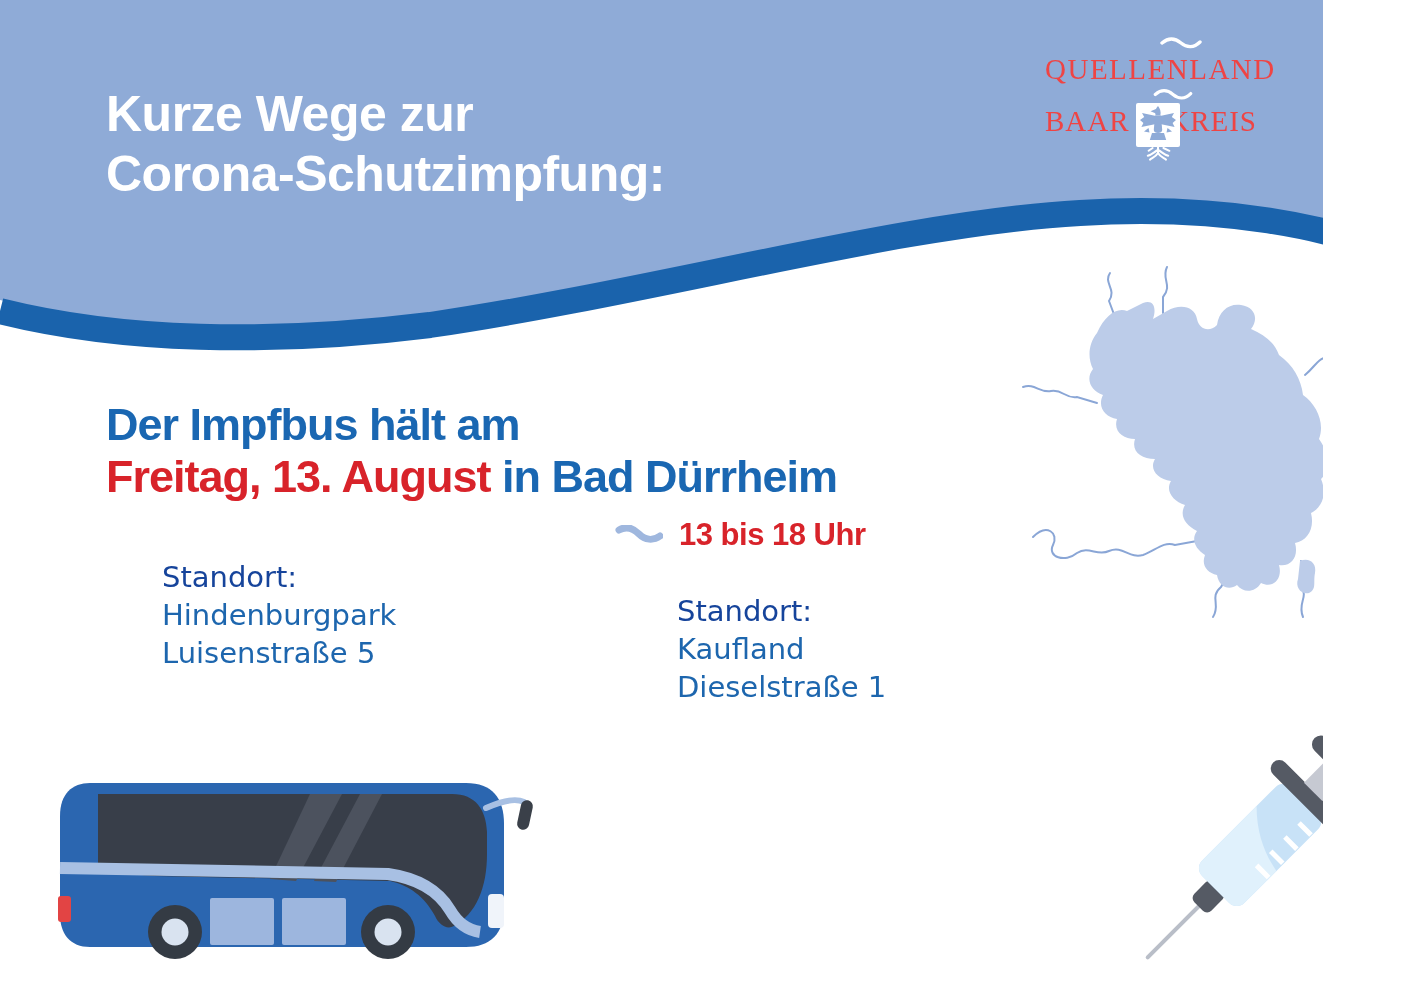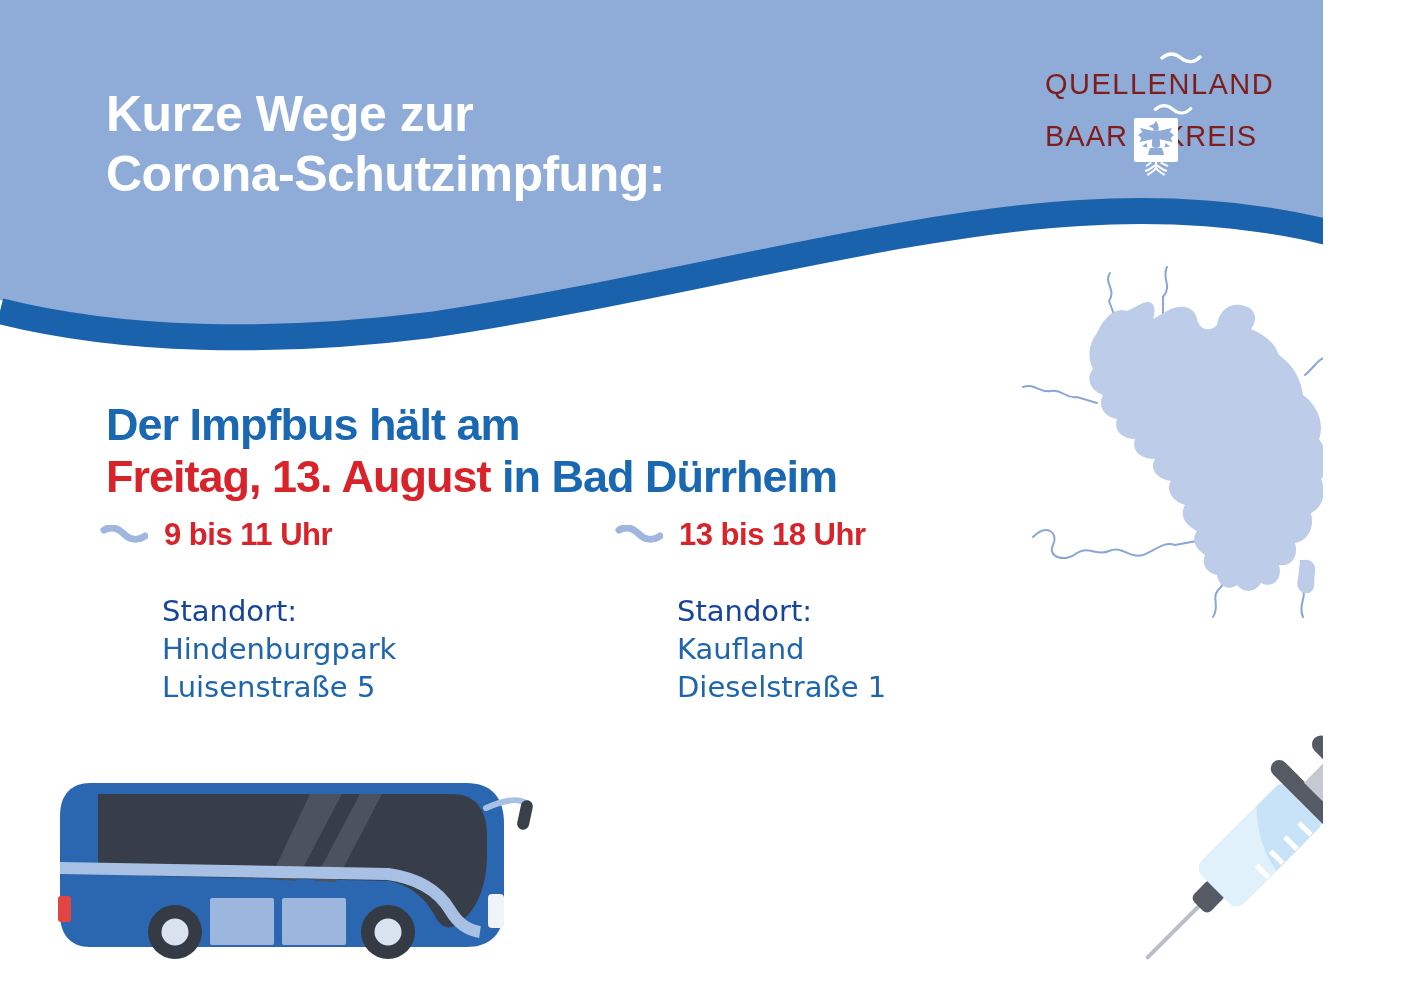--- a/index.html
+++ b/index.html
@@ -23,21 +23,21 @@
   .poster{position:relative;width:1323px;height:1001px;background:#fff;overflow:hidden;}
 
   .header-svg{position:absolute;left:0;top:0;z-index:1;}
 
   .banner-title{
     position:absolute;left:106px;top:84px;z-index:3;
     color:#fff;font-weight:bold;font-size:50px;line-height:60px;letter-spacing:-.5px;
   }
 
   
-  .brand{position:absolute;top:50px;right:66px;width:212px;z-index:3;color:#7f1d1d;text-align:left;}
+  .brand{position:absolute;top:35px;right:66px;width:212px;z-index:3;color:#ef4444;text-align:left;font-family:Liberation Serif, serif;}
   .brand .wave-row{height:16px;}
   .brand .wave-top{margin-left:104px;}
   .brand .wave-bottom{margin-left:98px;margin-top:2px;}
   .brand .quellenland{font-size:29px;letter-spacing:1.5px;line-height:32px;margin-top:2px;}
   .brand .schwarzwald{font-size:29px;letter-spacing:1.2px;line-height:32px;margin-top:6px;}
   .brand .baar-kreis{display:flex;align-items:flex-start;gap:5px;font-size:29px;letter-spacing:1px;line-height:32px;margin-top:2px;}
   .brand .baar-kreis .eagle-wrap{position:relative;width:46px;height:32px;}
   .brand .baar-kreis svg{position:absolute;left:0;top:-3px;overflow:visible;}
 
   .map-svg{position:absolute;left:1005px;top:245px;z-index:2;}
@@ -143,26 +143,20 @@
       C86,146 80,134 88,124 C82,112 84,98 92,88 Z"></path>
     <path fill="var(--map-fill)" d="M295,316 C304,312 312,318 310,328 C308,338 312,344 304,348 C296,350 290,342 293,334 Z"></path>
   </svg>
 
   <h2 class="announcement">
     <div class="intro">Der Impfbus hält am</div>
     <div><span class="date">Freitag, 13. August</span><span class="loc"> in Bad Dürrheim</span></div>
   </h2>
 
   <div class="stop first">
-    <div class="time-row">
-      <svg class="wave-ico" width="48" height="20" viewBox="0 0 48 20">
-        <path d="M4,5 C11,1 18,3 24,9 C30,15 38,16 45,11" fill="none" stroke="#9fb7de" stroke-width="7" stroke-linecap="round"></path>
-      </svg>
-      <span class="time">9 bis 11 Uhr</span>
-    </div>
     <div class="details">
       <div class="standort">Standort:</div>
       <div class="addr">Hindenburgpark</div>
       <div class="addr">Luisenstraße 5</div>
     </div>
   </div>
 
   <div class="stop second">
     <div class="time-row">
       <svg class="wave-ico" width="48" height="20" viewBox="0 0 48 20">

